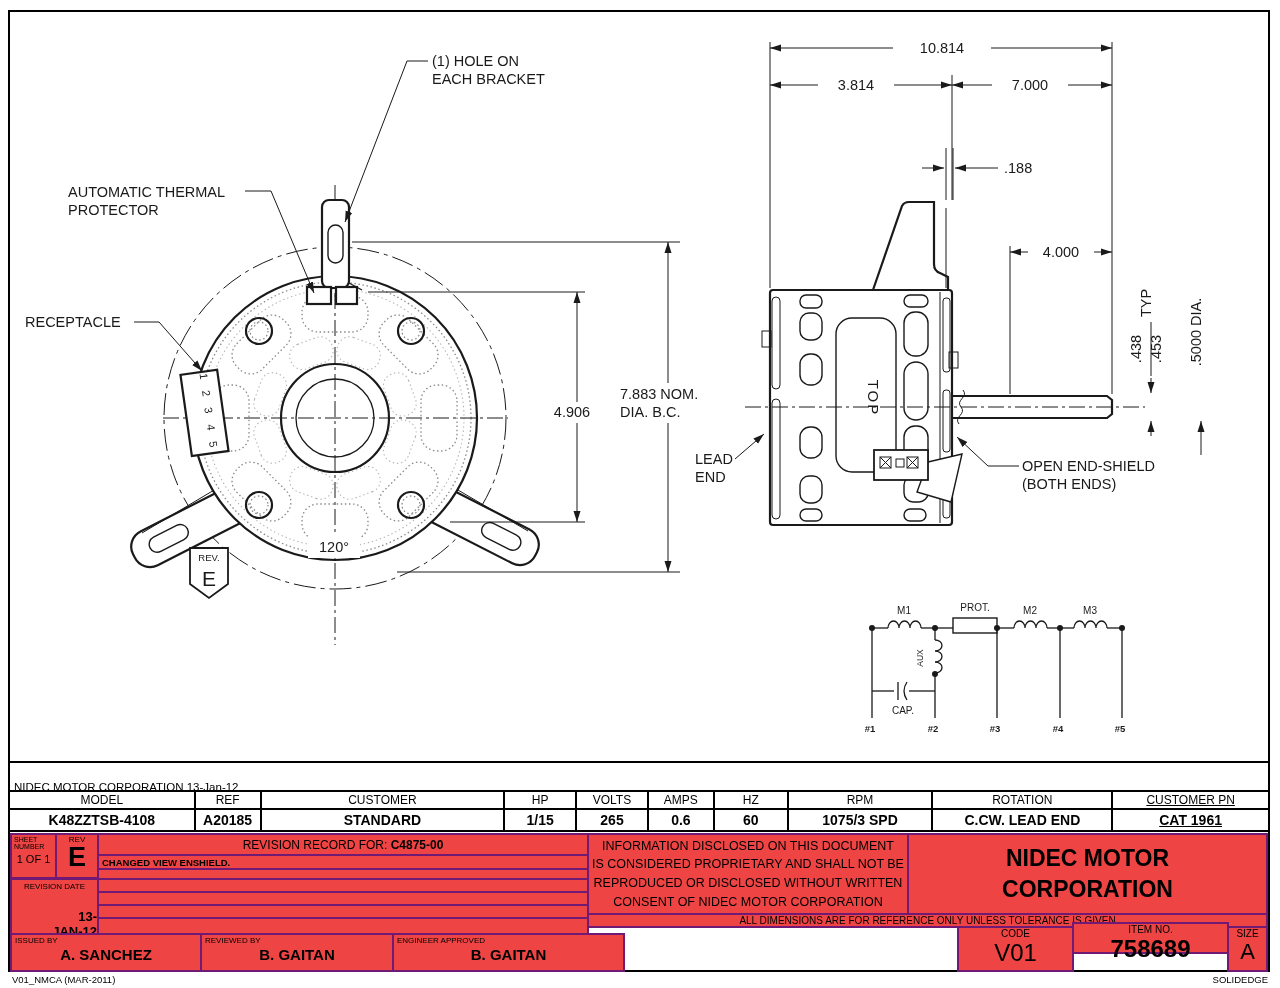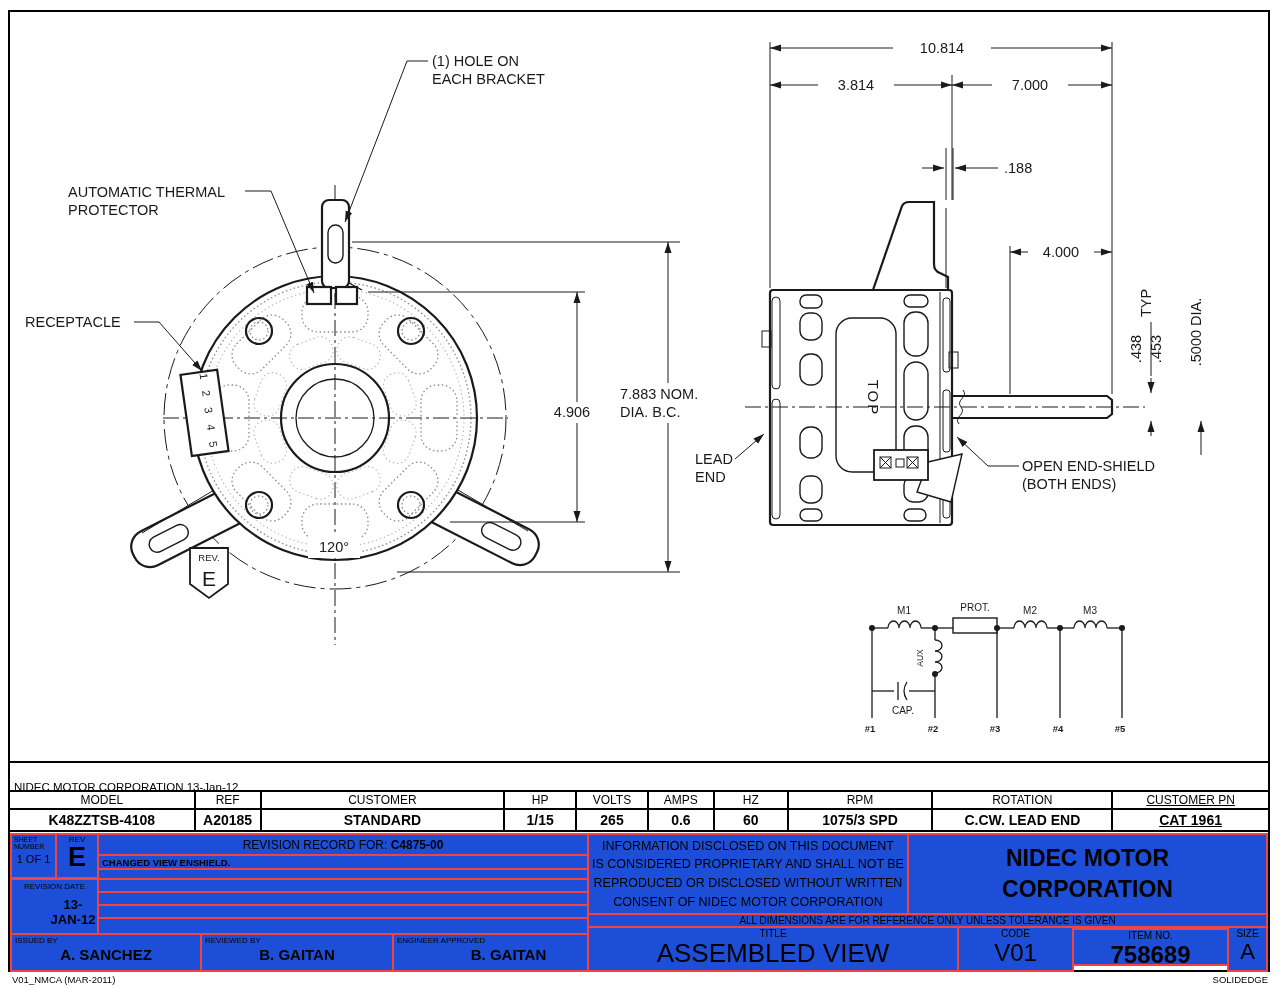--- a/index.html
+++ b/index.html
@@ -23,21 +23,21 @@
   .wire{fill:none;stroke:#1a1a1a;stroke-width:1.3;}
 
   
   .tb{position:absolute;left:0;bottom:0;width:100%;height:209px;border-top:2.5px solid #000;box-sizing:border-box;}
   .corp-note{position:absolute;left:4px;top:3px;font-size:11.5px;margin-top:15px;}
   .spec{position:absolute;top:27px;left:0;right:0;height:42px;border-top:2.5px solid #000;border-bottom:2.5px solid #000;display:flex;box-sizing:border-box;}
   .spec-col{display:flex;flex-direction:column;border-right:2.5px solid #000;box-sizing:border-box;}
   .spec-col:last-child{border-right:none;text-decoration:underline;}
   .spec-h{height:16px;border-bottom:2px solid #000;font-size:12px;display:flex;align-items:center;justify-content:center;}
   .spec-v{flex:1;font-size:14px;font-weight:bold;display:flex;align-items:center;justify-content:center;}
-  .cell{position:absolute;box-sizing:border-box;border:2px solid #ef4444;background:#1d4ed8;}
+  .cell{position:absolute;box-sizing:border-box;border:2px solid #701a75;background:#ef4444;}
   .lbl{font-size:8px;}
   .big-center{display:flex;align-items:center;justify-content:center;}
   .footer-note{position:absolute;top:974px;font-size:9.5px;}
 </style>
 </head>
 <body>
 
 <div class="frame">
 
 <svg class="drawing" viewBox="8 10 1264 750" width="1264" height="750" xmlns="http://www.w3.org/2000/svg">
@@ -401,21 +401,21 @@
 
   <div class="cell big-center" style="left:87px;top:70px;width:492px;height:23px;font-size:12px;">
     <span>REVISION RECORD FOR:</span>&nbsp;<span style="font-weight:bold">C4875-00</span>
   </div>
 
   <div class="cell" style="left:87px;top:91px;width:492px;height:16px;font-size:9.5px;font-weight:bold;padding:1px 3px;">CHANGED VIEW ENSHIELD.</div>
   <div class="cell" style="left:87px;top:105px;width:492px;height:12px;"></div>
 
   <div class="cell" style="left:0;top:115px;width:89px;height:57px;">
     <div class="lbl" style="text-align:center;padding-top:2px;">REVISION DATE</div>
-    <div style="font-size:13px;font-weight:bold;text-align:center;margin-top:6px;padding-left:37px;">13-JAN-12</div>
+    <div style="font-size:13px;font-weight:bold;text-align:right;margin-top:18px;padding-left:37px;">13-JAN-12</div>
   </div>
   <div class="cell" style="left:87px;top:115px;width:492px;height:15px;"></div>
   <div class="cell" style="left:87px;top:128px;width:492px;height:15px;"></div>
   <div class="cell" style="left:87px;top:141px;width:492px;height:15px;"></div>
   <div class="cell" style="left:87px;top:154px;width:492px;height:18px;"></div>
 
   <div class="cell" style="left:0;top:170px;width:192px;height:39px;">
     <div class="lbl" style="padding:1px 3px;">ISSUED BY</div>
     <div style="font-size:15px;font-weight:bold;text-align:center;">A. SANCHEZ</div>
   </div>
@@ -435,29 +435,25 @@
     <div>CONSENT OF NIDEC MOTOR CORPORATION</div>
   </div>
 
   <div class="cell" style="left:897px;top:70px;right:0;height:82px;font-size:23px;font-weight:bold;text-align:center;display:flex;flex-direction:column;justify-content:center;line-height:1.35;">
     <div>NIDEC MOTOR</div>
     <div>CORPORATION</div>
   </div>
 
   <div class="cell big-center" style="left:577px;top:150px;right:0;height:15px;font-size:10px;">ALL DIMENSIONS ARE FOR REFERENCE ONLY UNLESS TOLERANCE IS GIVEN</div>
 
-  <div class="cell" style="left:577px;top:163px;width:372px;height:46px;text-align:center;">
-    <div style="font-size:10px;">TITLE</div>
-    <div style="font-size:26px;line-height:28px;">ASSEMBLED VIEW</div>
-  </div>
   <div class="cell" style="left:947px;top:163px;width:117px;height:46px;text-align:center;">
     <div style="font-size:10px;">CODE</div>
     <div style="font-size:24px;line-height:28px;">V01</div>
   </div>
-  <div class="cell" style="left:1062px;top:165px;width:157px;height:38px;text-align:center;">
+  <div class="cell" style="left:1062px;top:159px;width:157px;height:32px;text-align:center;">
     <div style="font-size:10px;">ITEM NO.</div>
     <div style="font-size:24px;font-weight:bold;line-height:28px;">758689</div>
   </div>
   <div class="cell" style="left:1217px;top:163px;right:0;height:46px;text-align:center;">
     <div style="font-size:10px;">SIZE</div>
     <div style="font-size:22px;line-height:26px;">A</div>
   </div>
 </div>
 </div>
 

